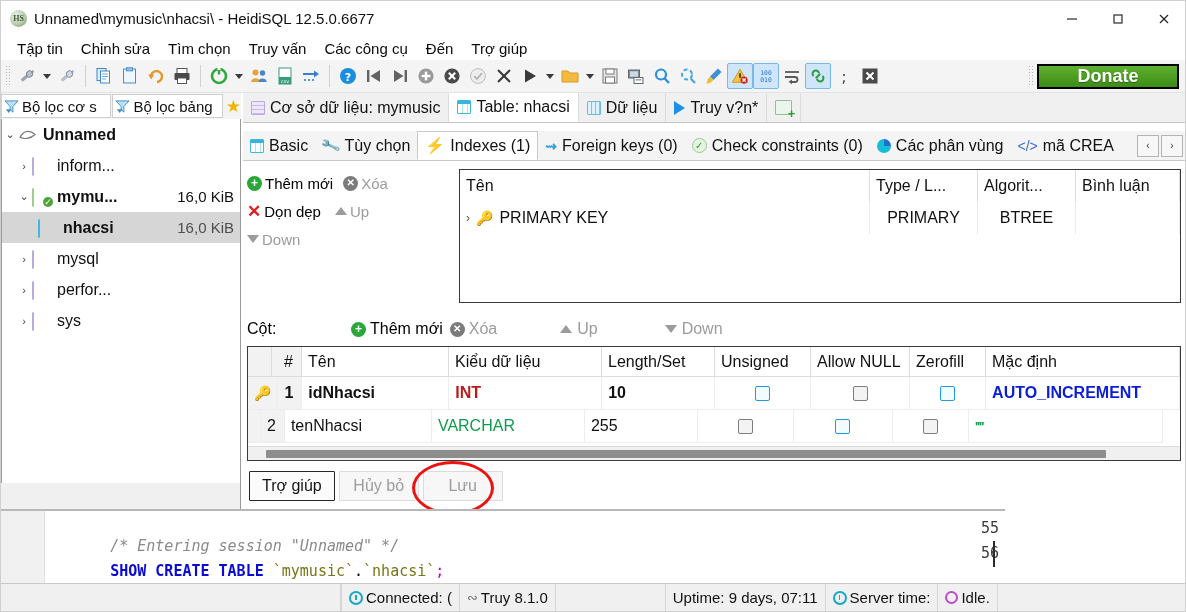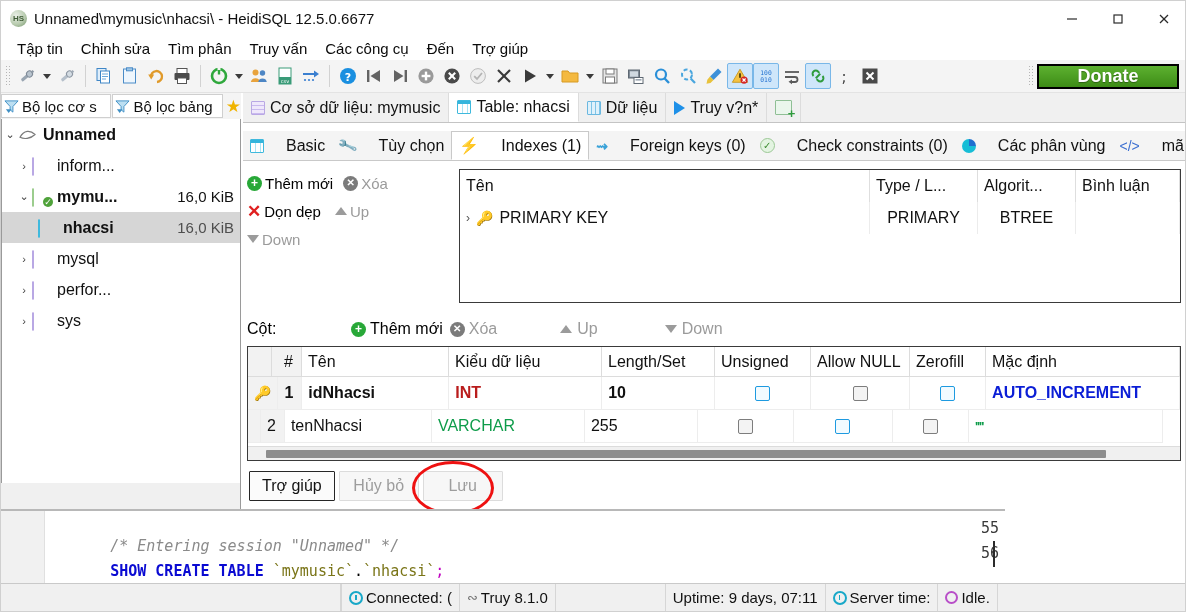--- a/index.html
+++ b/index.html
@@ -27,21 +27,21 @@
     background: #ffffff;
     display: flex; align-items: center;
     border-bottom: 1px solid #ffffff;
   }
   .app-icon {
     width: 17px; height: 17px; border-radius: 50%;
     background: radial-gradient(circle at 35% 32%, #e9efe6 0%, #b9ccb0 55%, #6e8f62 100%);
     margin-left: 9px; margin-right: 7px;
     display: flex; align-items: center; justify-content: center;
     font-size: 8px; font-weight: bold; color: #3f5c36;
-    font-family: Liberation Sans, sans-serif;
+    font-family: Liberation Serif, serif;
     flex: none;
   }
   .title-text { font-size: 15px; color: #101010; letter-spacing: 0; }
   .win-controls {
     position: absolute; right: 0; top: 0; height: 36px;
     display: flex; align-items: stretch;
   }
   .win-btn {
     width: 46px; display: flex; align-items: center; justify-content: center;
     font-size: 15px; color: #2b2b2b; cursor: default;
@@ -200,21 +200,21 @@
     font-size: 13px; font-weight: bold; line-height: 12px;
   }
 
   
   .subtabs {
     position: absolute; left: 242px; top: 130px; width: 944px; height: 30px;
     background: #f4f4f4; display: flex; align-items: center;
     border-bottom: 1px solid #c9c9c9;
   }
   .stab {
-    display: flex; align-items: center; gap: 22px;
+    display: flex; align-items: center; gap: 5px;
     height: 29px; padding: 0 7px; font-size: 16px; color: #111;
     white-space: nowrap; cursor: default;
   }
   .stab.active { background: #ffffff; border: 1px solid #c9c9c9; border-bottom-color: #ffffff; }
   .bolt { color: #e23ce2; font-size: 16px; line-height: 16px; }
   .wrench { color: #7a7f86; font-size: 14px; transform: rotate(-20deg); }
   .fk-ic { color: #3aa2d8; font-size: 14px; font-weight: bold; }
   .chk-ic {
     width: 15px;height:15px;border-radius:50%;background:#e3f4e1;border:1px solid #9cc896;
     display:flex;align-items:center;justify-content:center;font-size:10px;color:#3d8c32;
@@ -409,21 +409,21 @@
             <line x1="3" y1="3" x2="11" y2="11" stroke="#2b2b2b" stroke-width="1.3"></line>
             <line x1="11" y1="3" x2="3" y2="11" stroke="#2b2b2b" stroke-width="1.3"></line>
           </svg>
       </div>
     </div>
   </div>
 
   <div class="menubar">
     <div class="menu-item">Tập tin</div>
     <div class="menu-item">Chỉnh sửa</div>
-    <div class="menu-item">Tìm phân</div>
+    <div class="menu-item">Tìm chọn</div>
     <div class="menu-item">Truy vấn</div>
     <div class="menu-item">Các công cụ</div>
     <div class="menu-item">Đến</div>
     <div class="menu-item">Trợ giúp</div>
   </div>
 
   <div class="toolbar">
     <div class="grip"></div>
 
     <div class="tb">

